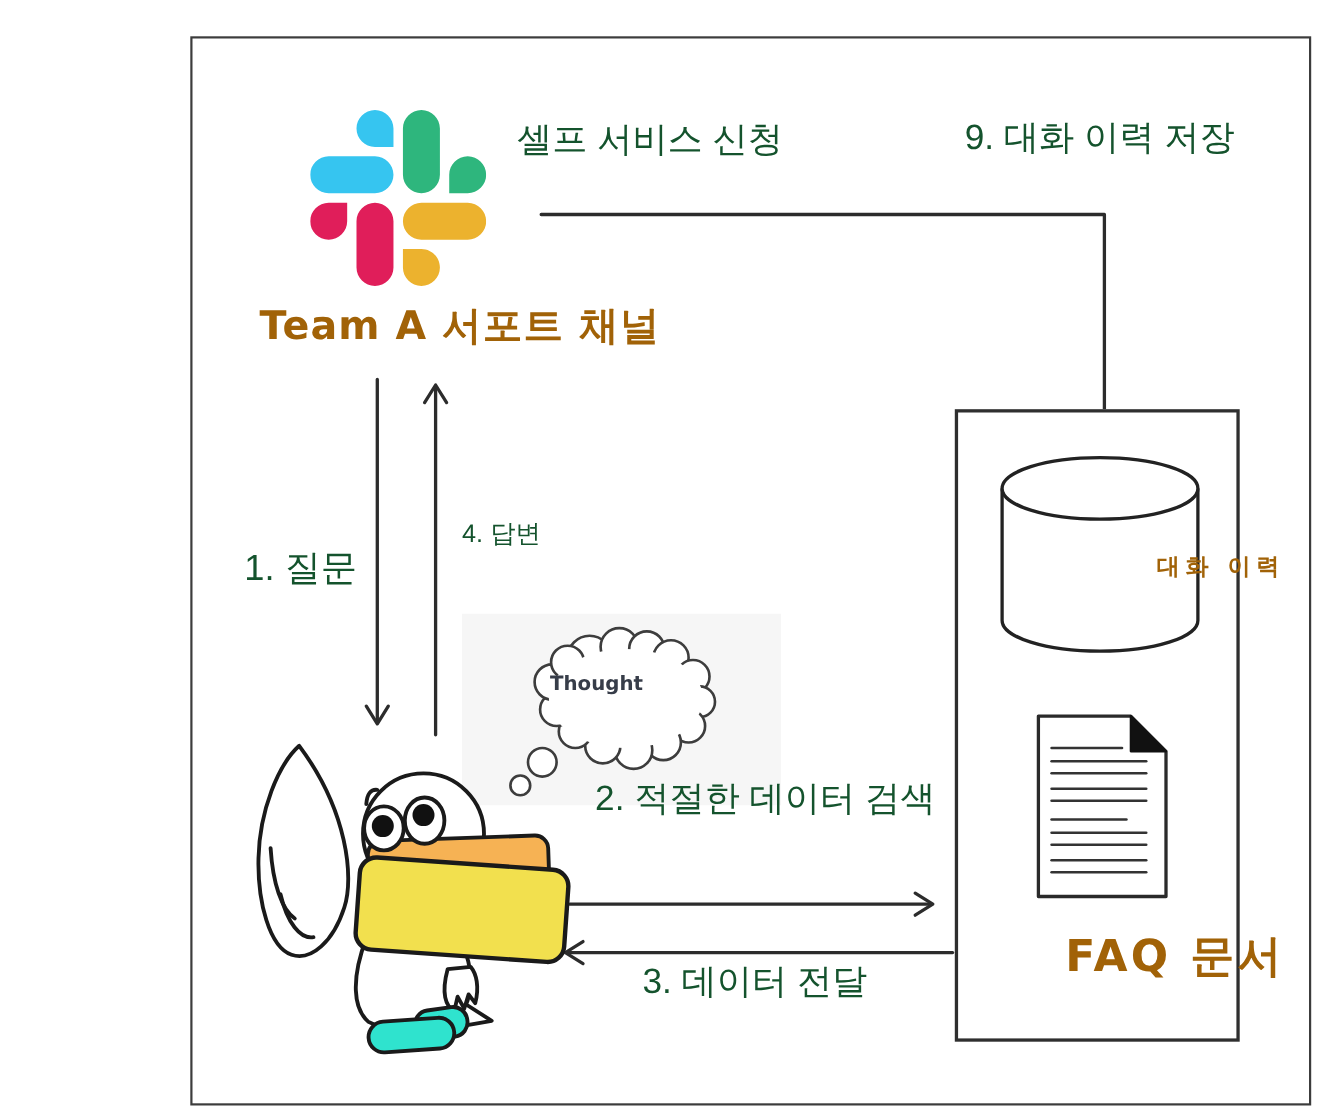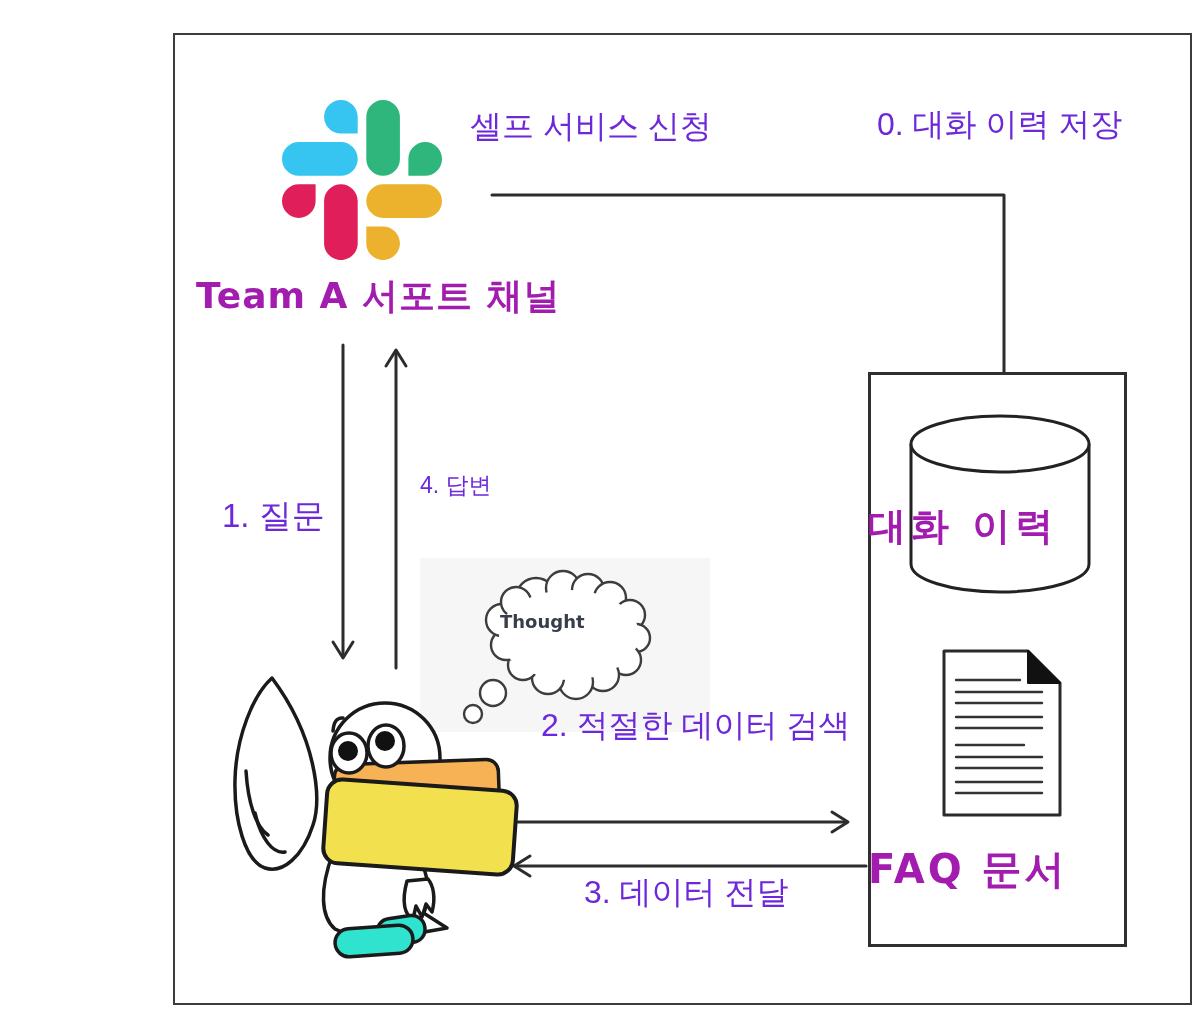--- a/index.html
+++ b/index.html
@@ -6,44 +6,44 @@
   .canvas{
     position:relative;width:1200px;height:1016px;background:#ffffff;
     font-family:"Liberation Sans", sans-serif;overflow:hidden;
   }
   .abs{position:absolute;}
   .outer-border{
     left:173px;top:33px;width:1015px;height:968px;
     border:2px solid #3c3c3c;background:transparent;
   }
   .label{
-    color:#6d28d9;font-size:32px;line-height:1.2;white-space:nowrap;
+    color:#14532d;font-size:32px;line-height:1.2;white-space:nowrap;
     font-family:"Liberation Sans", sans-serif;
   }
   .hand{
-    color:#a21caf;font-family:"DejaVu Sans", sans-serif;font-weight:600;
-    white-space:nowrap;text-align:left;
+    color:#a16207;font-family:"DejaVu Sans", sans-serif;font-weight:600;
+    white-space:nowrap;text-align:right;margin-left:40px;
   }
   .team-label{left:196px;top:272px;width:350px;font-size:36px;letter-spacing:1px;}
   .self-service-label{left:470px;top:107px;}
   .step0-label{left:877px;top:105px;}
   .step1-label{left:222px;top:472px;font-size:33px;margin-top:24px;}
   .step4-label{left:420px;top:472px;font-size:23px;}
   .step2-label{left:541px;top:706px;}
   .step3-label{left:584px;top:873px;}
   .thought-backdrop{left:420px;top:558px;width:290px;height:174px;background:#f6f6f6;}
   .thought-label{
     left:500px;top:611px;width:136px;text-align:left;
     font-family:"DejaVu Sans", sans-serif;font-weight:700;font-size:18px;color:#373d49;
   }
   .knowledge-box{
     left:868px;top:372px;width:259px;height:575px;
     border:3px solid #2f2f2f;background:#ffffff;box-sizing:border-box;
   }
-  .db-label{left:868px;top:501px;width:260px;font-size:38px;letter-spacing:5px;}
+  .db-label{left:868px;top:501px;width:260px;font-size:21px;letter-spacing:5px;}
   .faq-label{left:868px;top:842px;width:260px;font-size:40px;letter-spacing:3px;font-weight:700;}
   svg{display:block;}
 </style>
 </head>
 <body>
 
 <div class="canvas">
 
   <div class="abs outer-border"></div>
 
@@ -51,21 +51,21 @@
 
   <svg class="abs" style="left:282px;top:100px;" width="160" height="160" viewBox="0 0 122.8 122.8">
     <path d="M25.8 77.6c0 7.1-5.8 12.9-12.9 12.9S0 84.7 0 77.6s5.8-12.9 12.9-12.9h12.9v12.9zM32.3 77.6c0-7.1 5.8-12.9 12.9-12.9s12.9 5.8 12.9 12.9v32.3c0 7.1-5.8 12.9-12.9 12.9s-12.9-5.8-12.9-12.9V77.6z" fill="#E01E5A"></path>
     <path d="M45.2 25.8c-7.1 0-12.9-5.8-12.9-12.9S38.1 0 45.2 0s12.9 5.8 12.9 12.9v12.9H45.2zM45.2 32.3c7.1 0 12.9 5.8 12.9 12.9s-5.8 12.9-12.9 12.9H12.9C5.8 58.1 0 52.3 0 45.2s5.8-12.9 12.9-12.9h32.3z" fill="#36C5F0"></path>
     <path d="M97 45.2c0-7.1 5.8-12.9 12.9-12.9s12.9 5.8 12.9 12.9-5.8 12.9-12.9 12.9H97V45.2zM90.5 45.2c0 7.1-5.8 12.9-12.9 12.9s-12.9-5.8-12.9-12.9V12.9C64.7 5.8 70.5 0 77.6 0s12.9 5.8 12.9 12.9v32.3z" fill="#2EB67D"></path>
     <path d="M77.6 97c7.1 0 12.9 5.8 12.9 12.9s-5.8 12.9-12.9 12.9-12.9-5.8-12.9-12.9V97h12.9zM77.6 90.5c-7.1 0-12.9-5.8-12.9-12.9s5.8-12.9 12.9-12.9h32.3c7.1 0 12.9 5.8 12.9 12.9s-5.8 12.9-12.9 12.9H77.6z" fill="#ECB22E"></path>
   </svg>
 
   <div class="abs hand team-label">Team A 서포트 채널</div>
   <div class="abs label self-service-label">셀프 서비스 신청</div>
-  <div class="abs label step0-label">0. 대화 이력 저장</div>
+  <div class="abs label step0-label">9. 대화 이력 저장</div>
   <div class="abs label step1-label">1. 질문</div>
   <div class="abs label step4-label">4. 답변</div>
   <div class="abs label step2-label">2. 적절한 데이터 검색</div>
   <div class="abs label step3-label">3. 데이터 전달</div>
 
   <svg class="abs" style="left:0;top:0;" width="1200" height="1016" viewBox="0 0 1200 1016">
     <g fill="none" stroke-width="3" stroke-linecap="round" stroke-linejoin="round" stroke="#2c2c2c">
       <path d="M492 195 H1004 V407"></path>
       <path d="M994 393 L1004 409 L1014 393"></path>
       <path d="M343 345 V656"></path>

